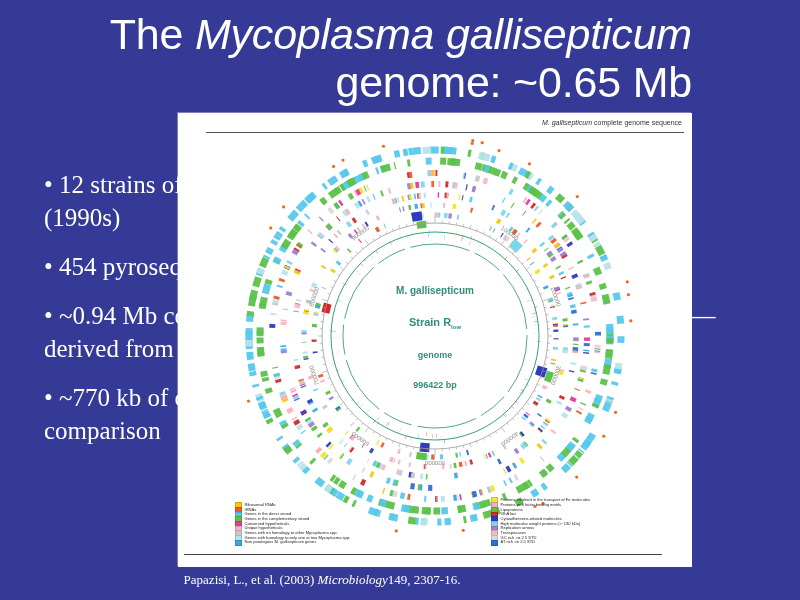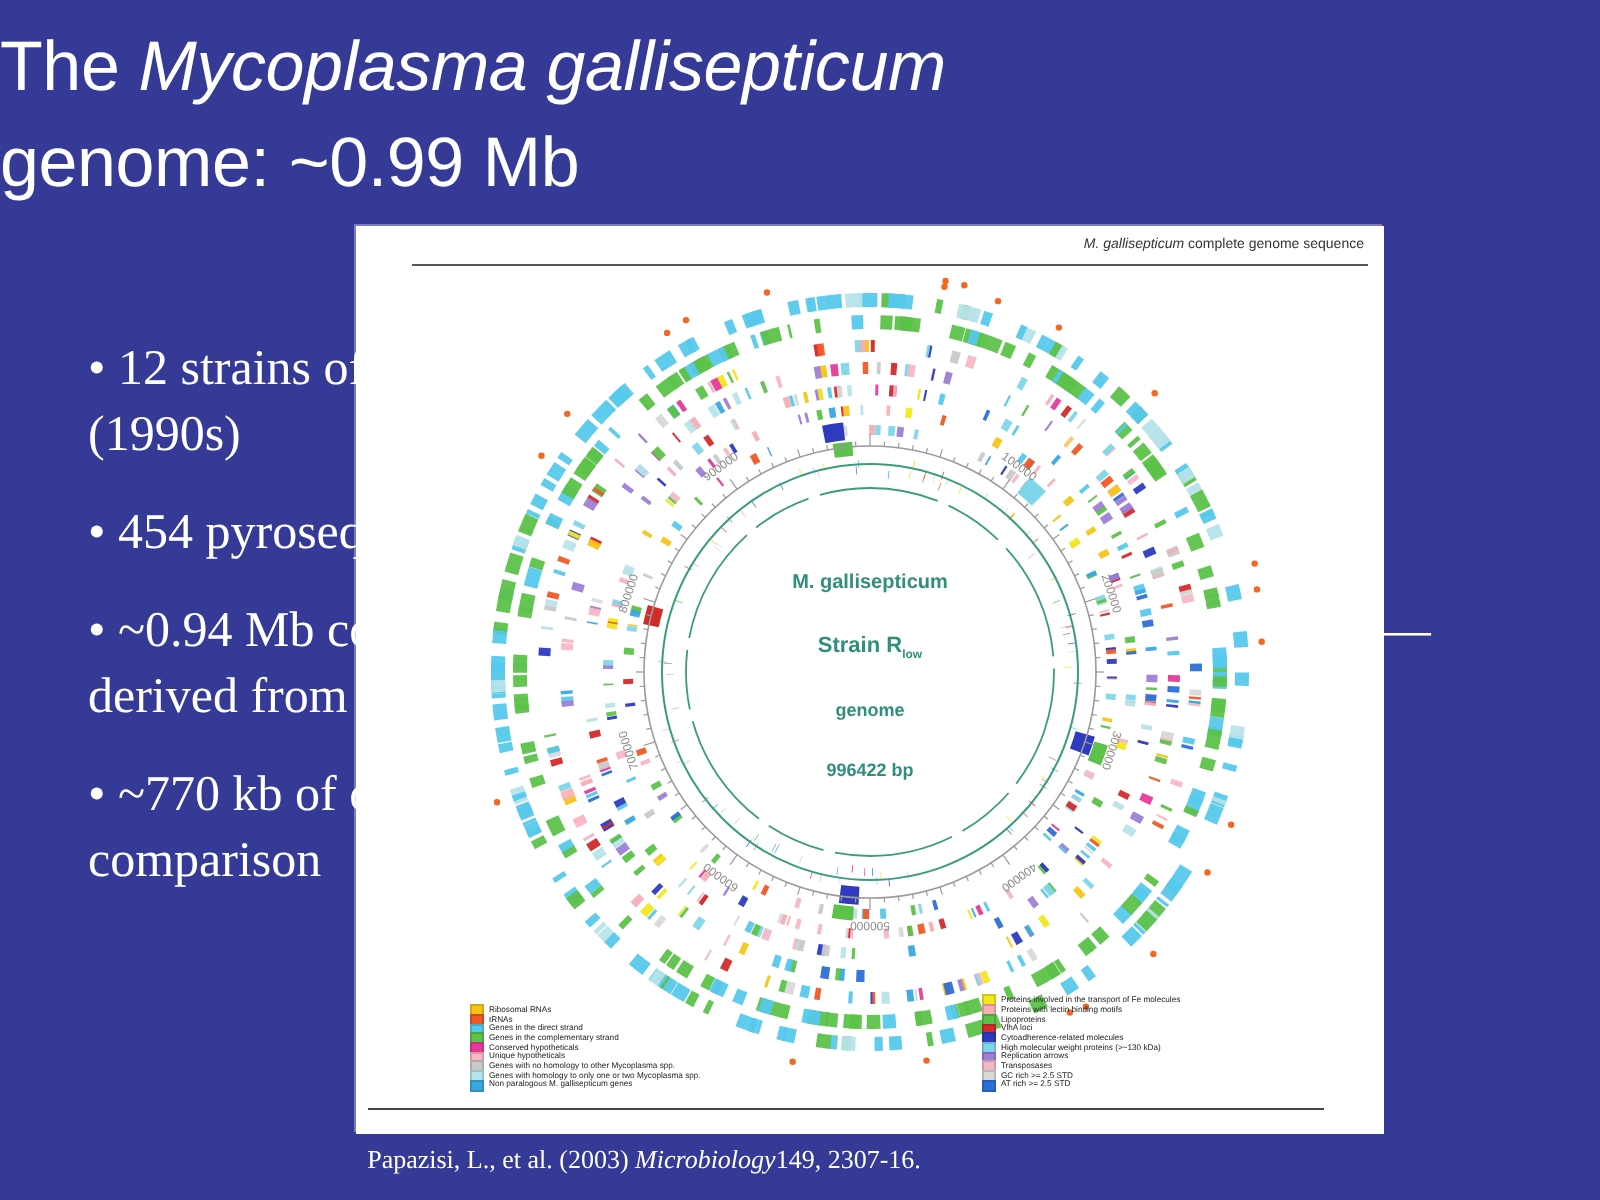--- a/index.html
+++ b/index.html
@@ -6,23 +6,23 @@
   html,body{margin:0;padding:0;}
   body{
     width:800px;height:600px;overflow:hidden;
     background:#353a96;
     font-family:"Liberation Serif",serif;
     position:relative;
   }
   
   #title{
     position:absolute;left:0;top:10px;width:692px;
-    text-align:left;color:#ffffff;
+    text-align:right;color:#ffffff;
     font-family:"Liberation Sans",sans-serif;
-    font-size:35px;line-height:48px;font-weight:400;
+    font-size:43px;line-height:48px;font-weight:400;
     letter-spacing:-0.2px;
   }
   #title .ital{font-style:italic;}
 
   
   #bullets{
     position:absolute;left:44px;top:168px;width:680px;
     color:#ffffff;font-family:"Liberation Serif",serif;
     font-size:25px;line-height:33px;
   }
@@ -80,21 +80,21 @@
     text-align:center;color:#ffffff;
     font-family:"Liberation Serif",serif;font-size:13px;
   }
   #citation .jr{font-style:italic;}
 </style>
 </head>
 <body>
 
 <div id="title">
   <span>The </span><span class="ital">Mycoplasma gallisepticum</span><br>
-  <span>genome: ~0.99 Mb</span>
+  <span>genome: ~0.65 Mb</span>
 </div>
 
 <div id="bullets">
   <div class="b">• 12 strains of M. gallisepticum sequenced at different times (1990s)</div>
   <div class="b">• 454 pyrosequencing used to follow genome evolution</div>
   <div class="b">
     <span>• ~0.94 Mb core genome shared with other</span>
     <span class="it">Mycoplasma</span><span> species — derived from a common ancestor</span>
   </div>
   <div class="b">• ~770 kb of conserved gene order used for phylogenetic comparison</div>

